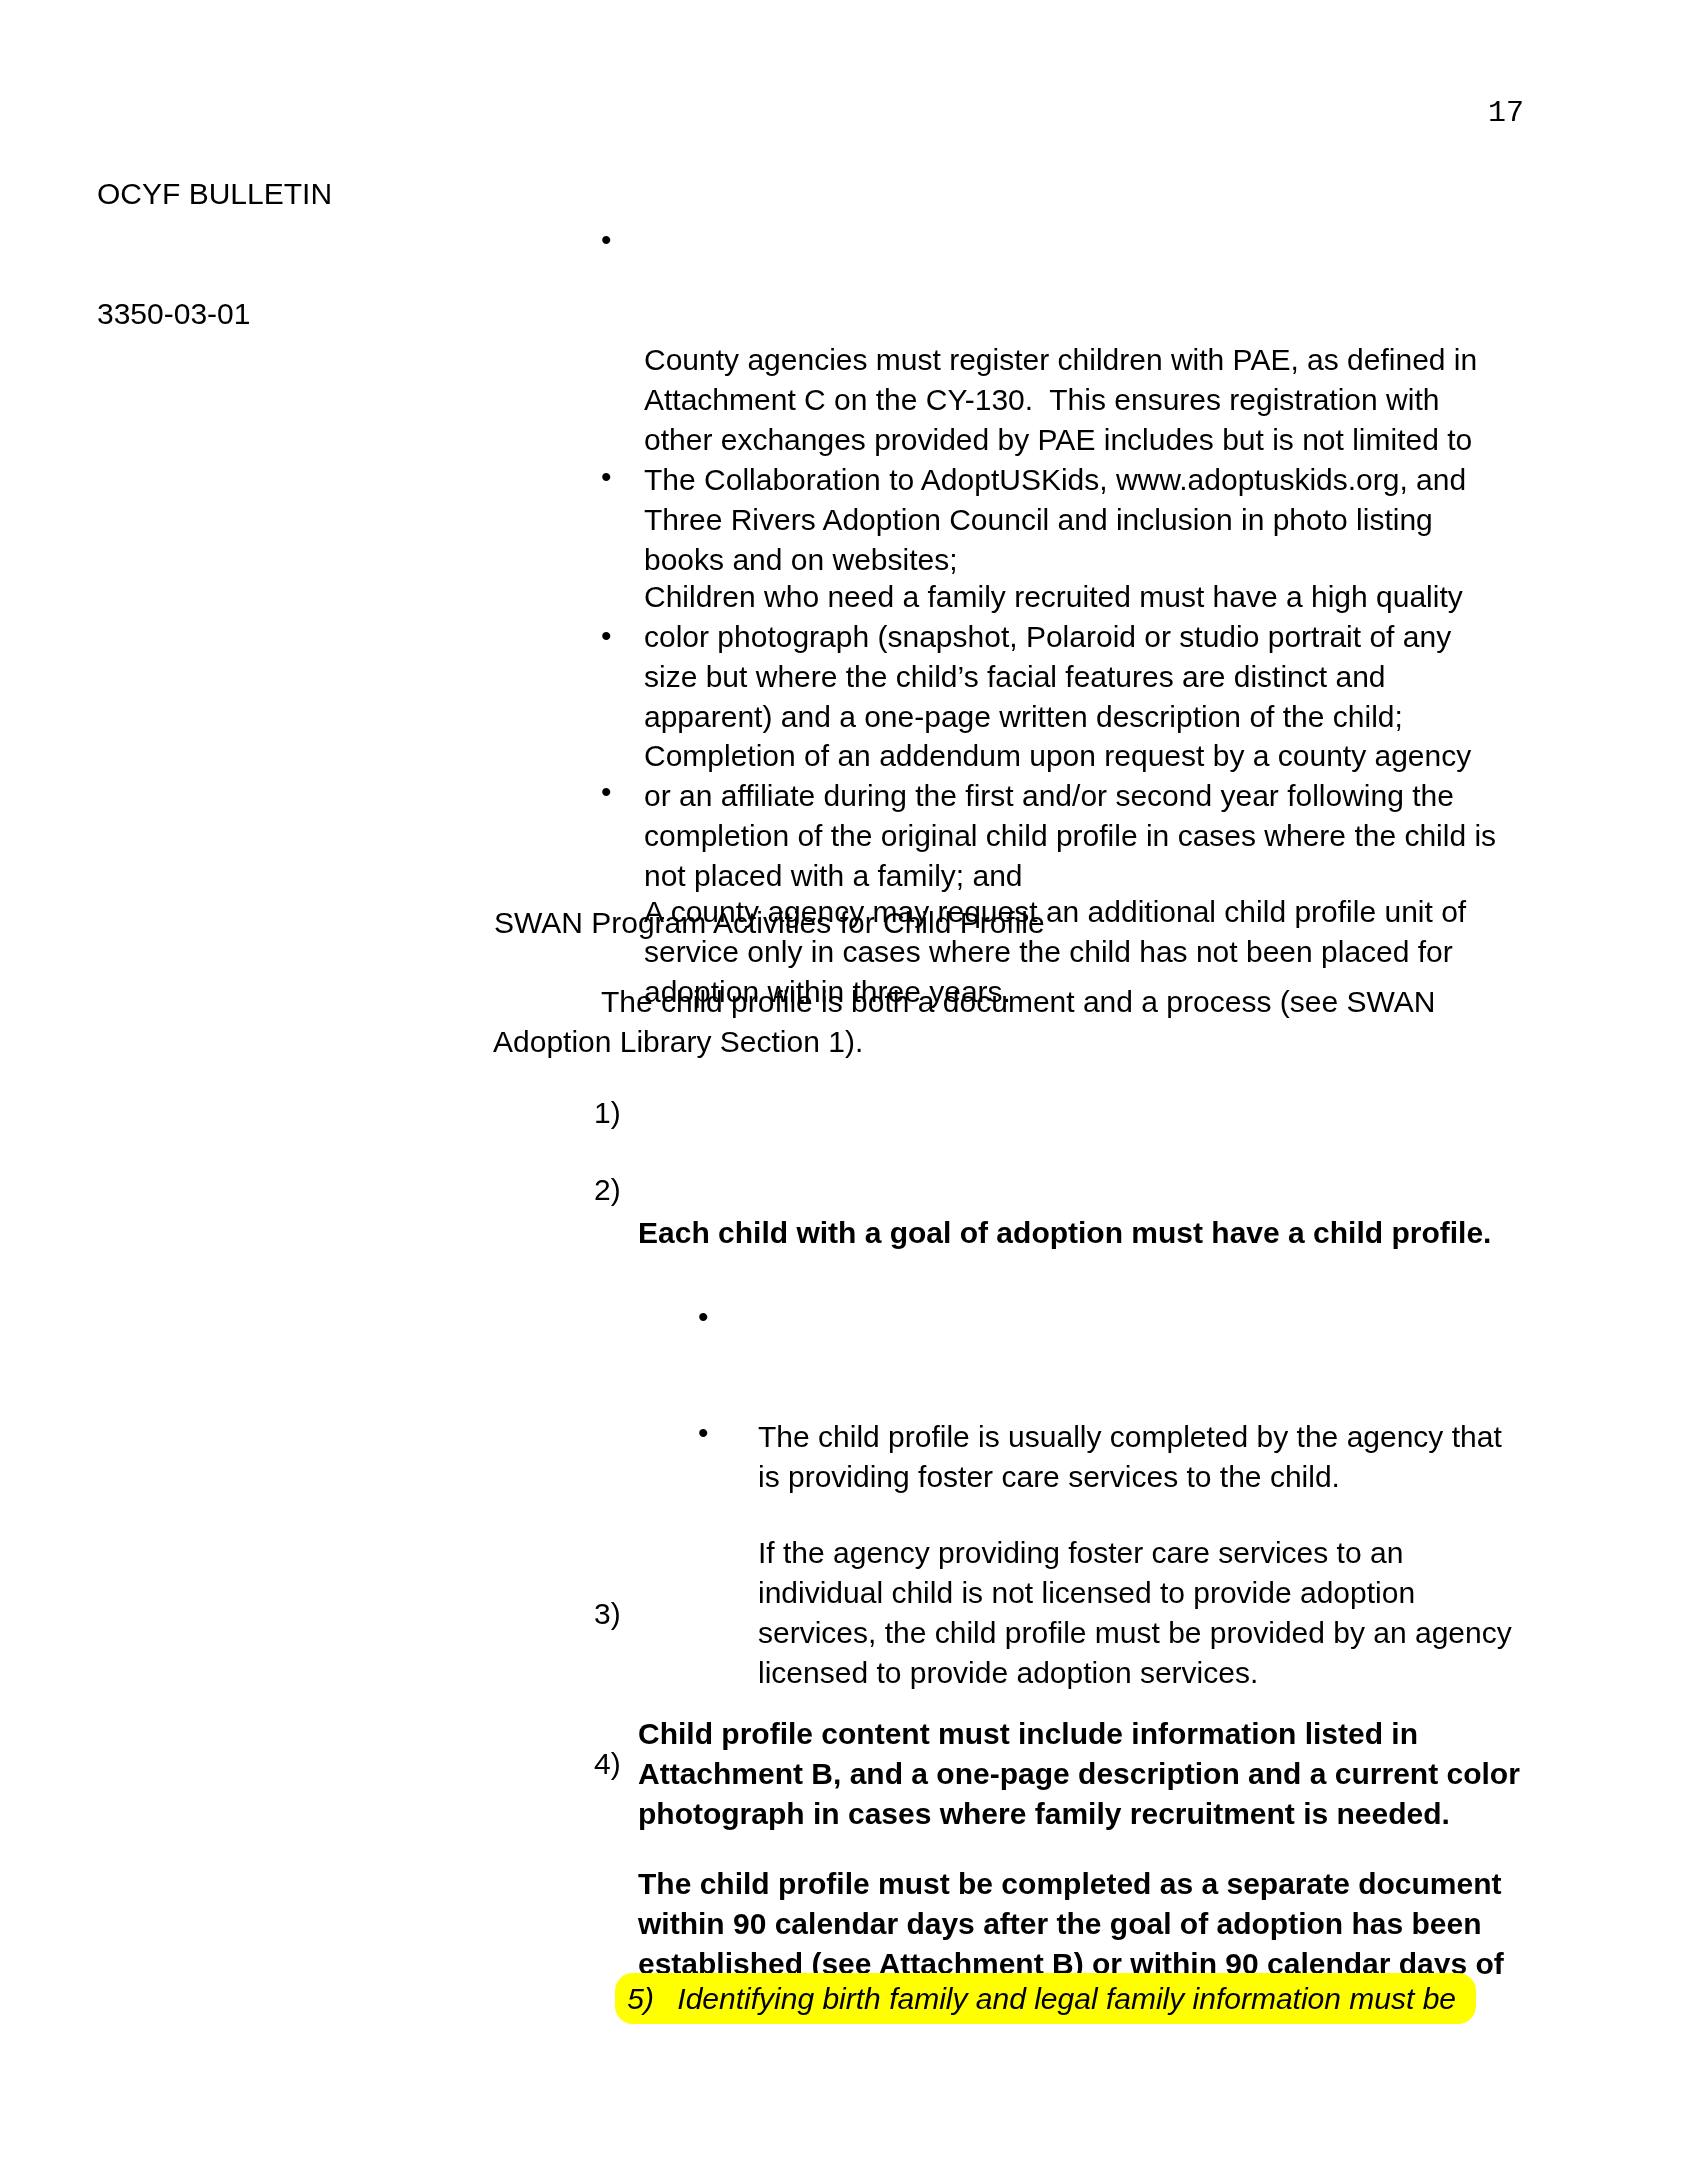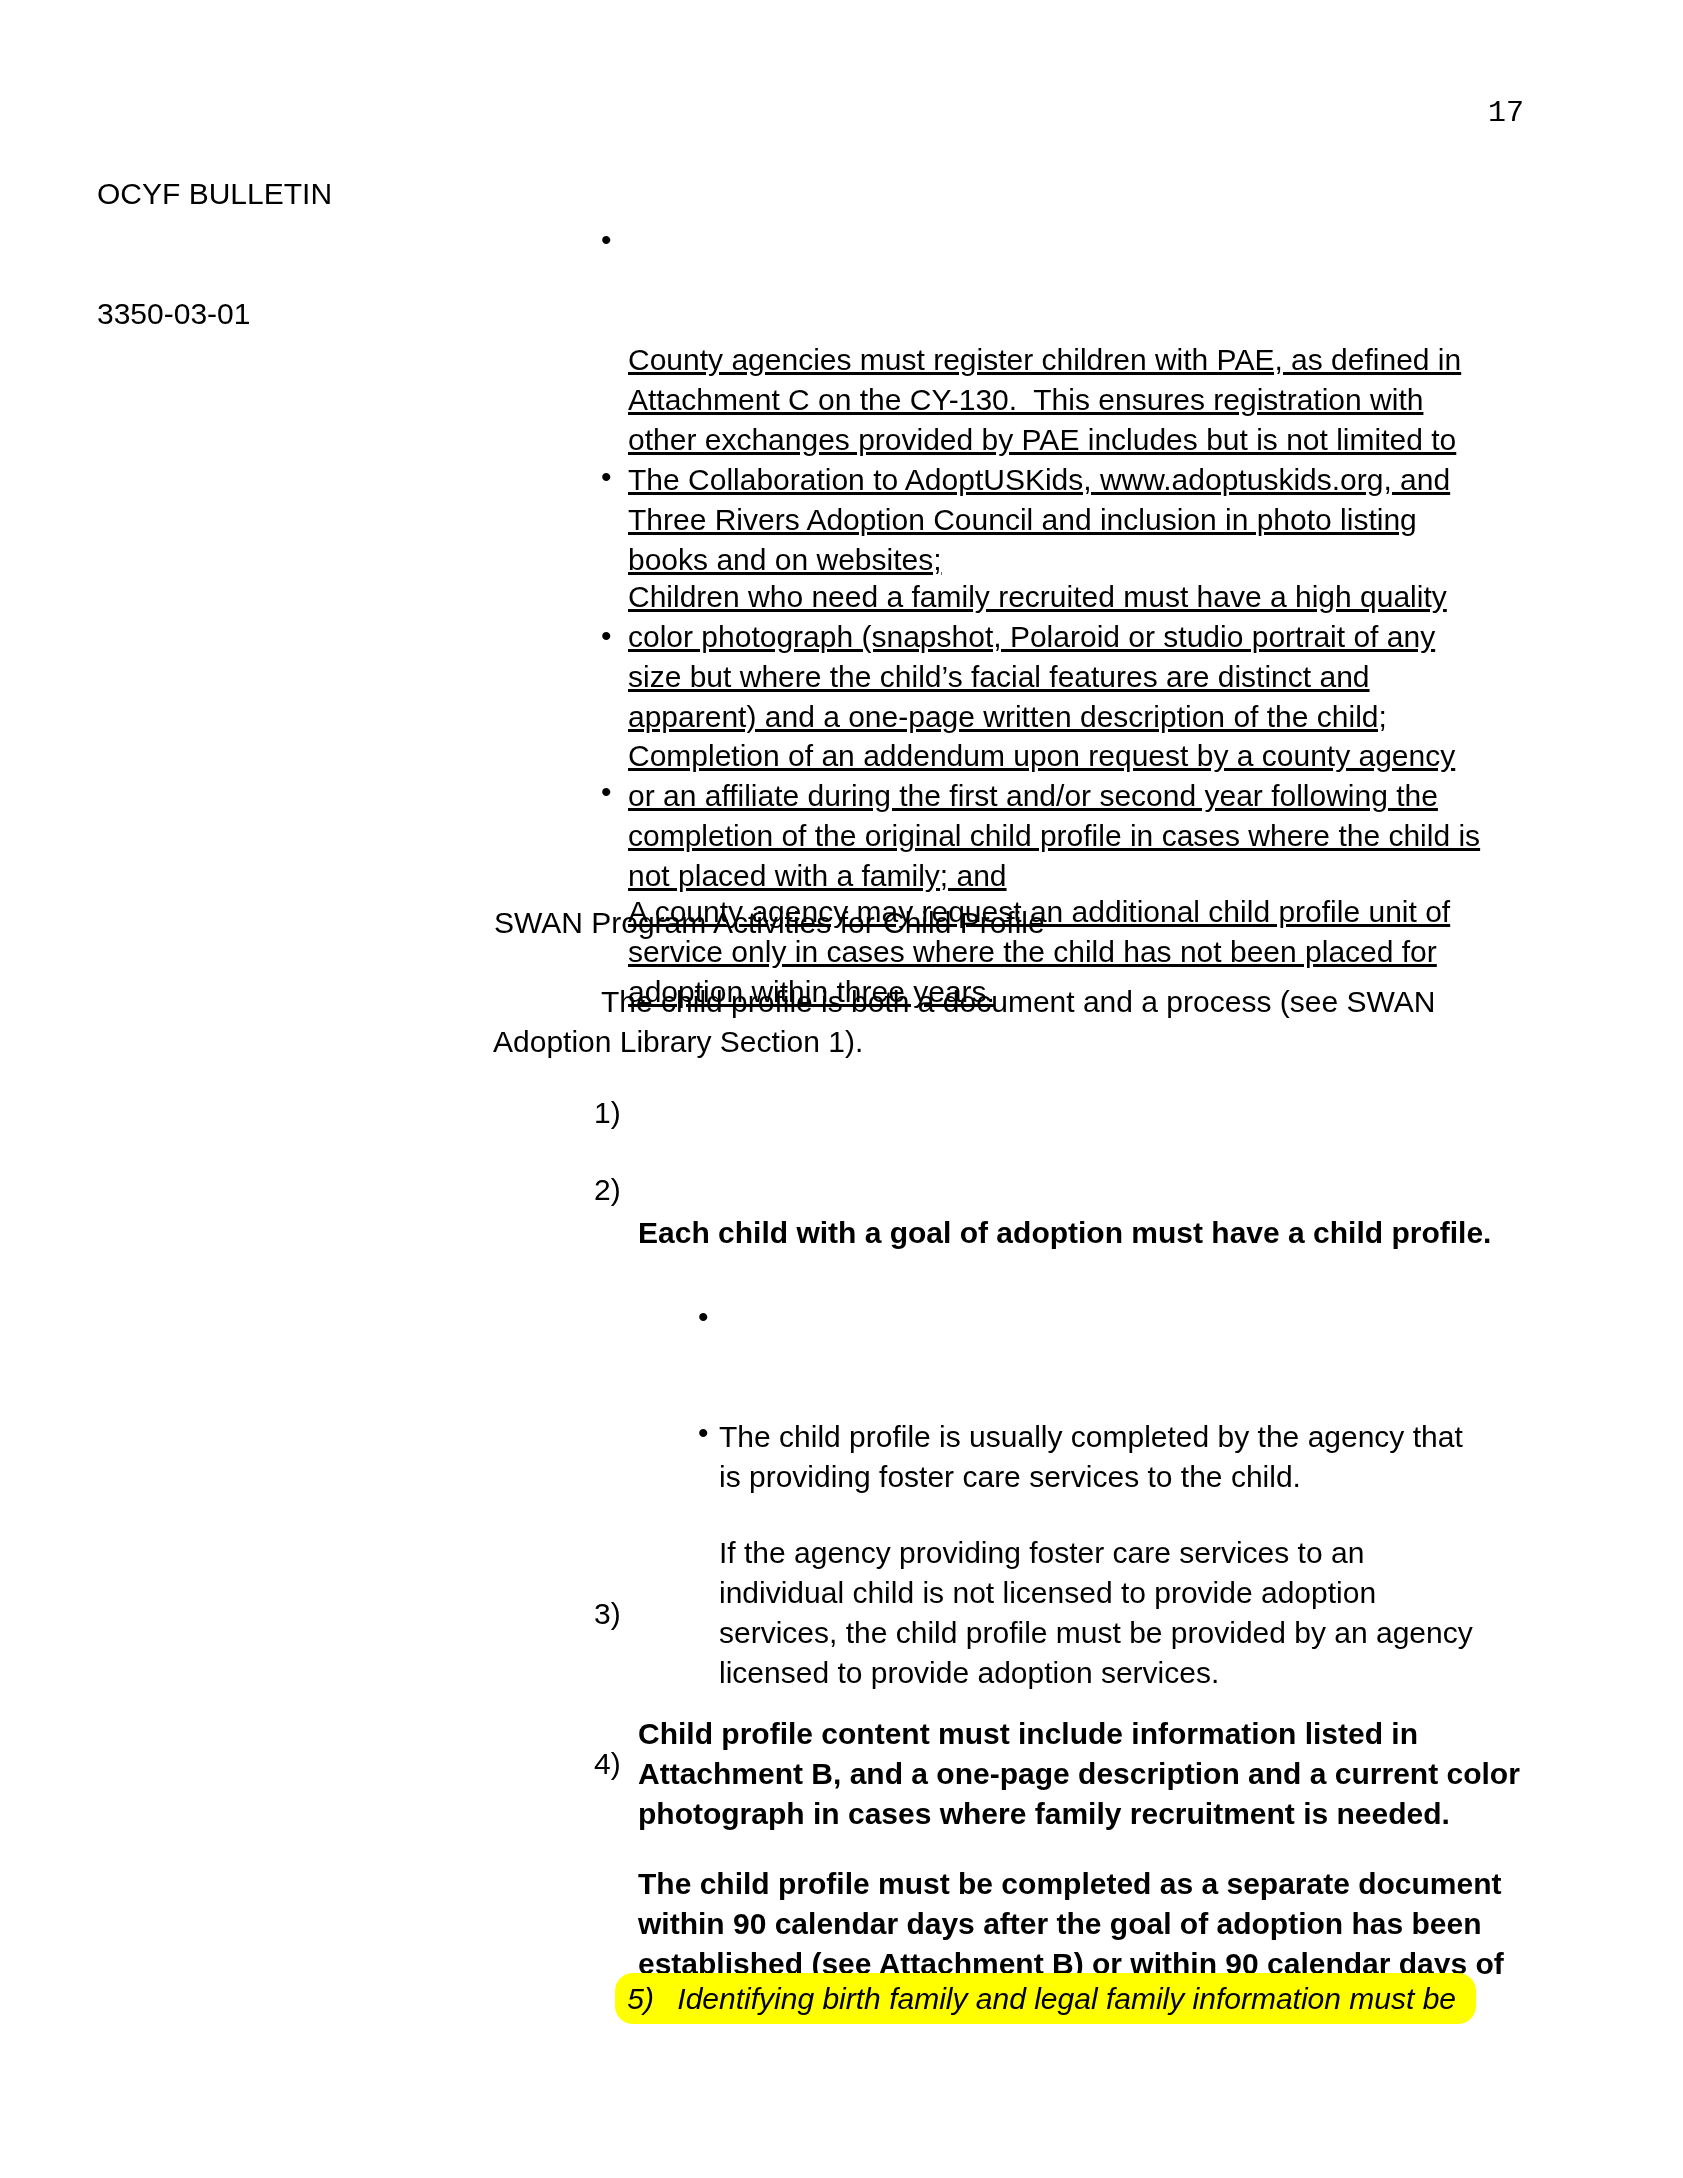--- a/index.html
+++ b/index.html
@@ -25,31 +25,31 @@
   .hdr-line { line-height: 40px; }
 
   
   .bullet-l1 { left: 601px; }
   .bullet-l1 .marker {
     position: absolute;
     left: 0;
     top: 0;
     width: 43px;
   }
-  .bullet-l1 .btext { margin-left: 27px; text-decoration: underline; }
+  .bullet-l1 .btext { margin-left: 43px; }
 
   
   .bullet-l2 { left: 698px; }
   .bullet-l2 .marker {
     position: absolute;
     left: 0;
     top: 0;
     width: 48px;
   }
-  .bullet-l2 .btext { margin-left: 21px; }
+  .bullet-l2 .btext { margin-left: 60px; }
 
   
   .numbered { left: 594px; }
   .numbered .num {
     position: absolute;
     left: 0;
     top: 0;
     width: 50px;
   }
   .numbered .btext { margin-left: 44px; font-weight: bold; }

